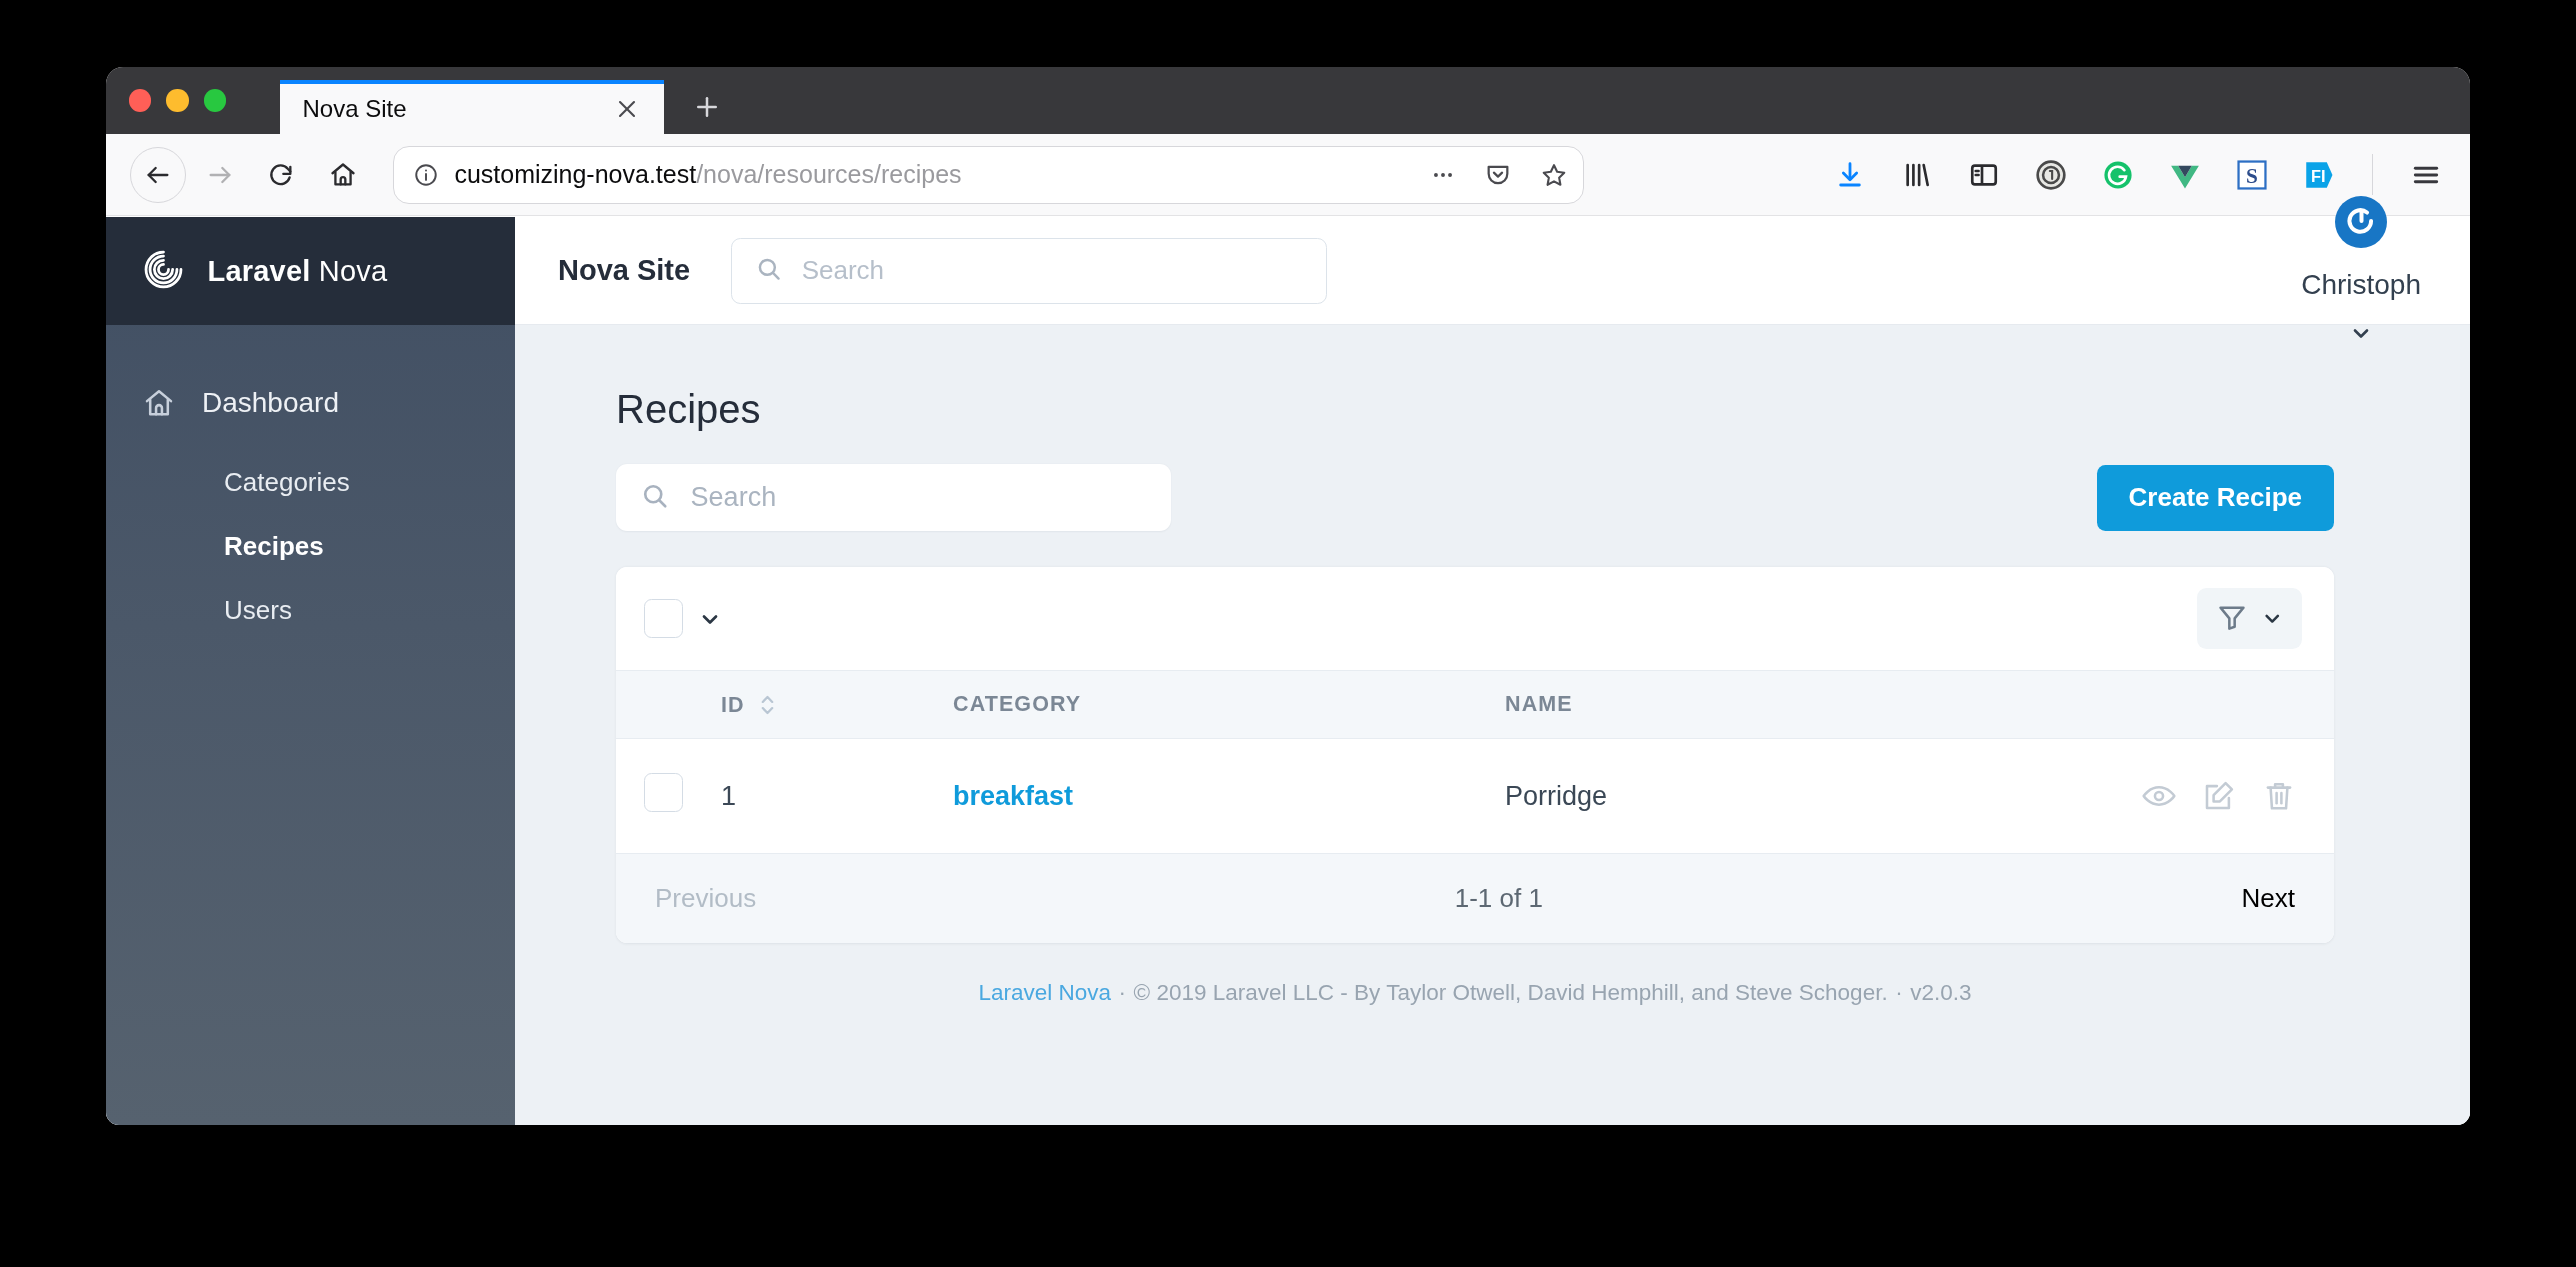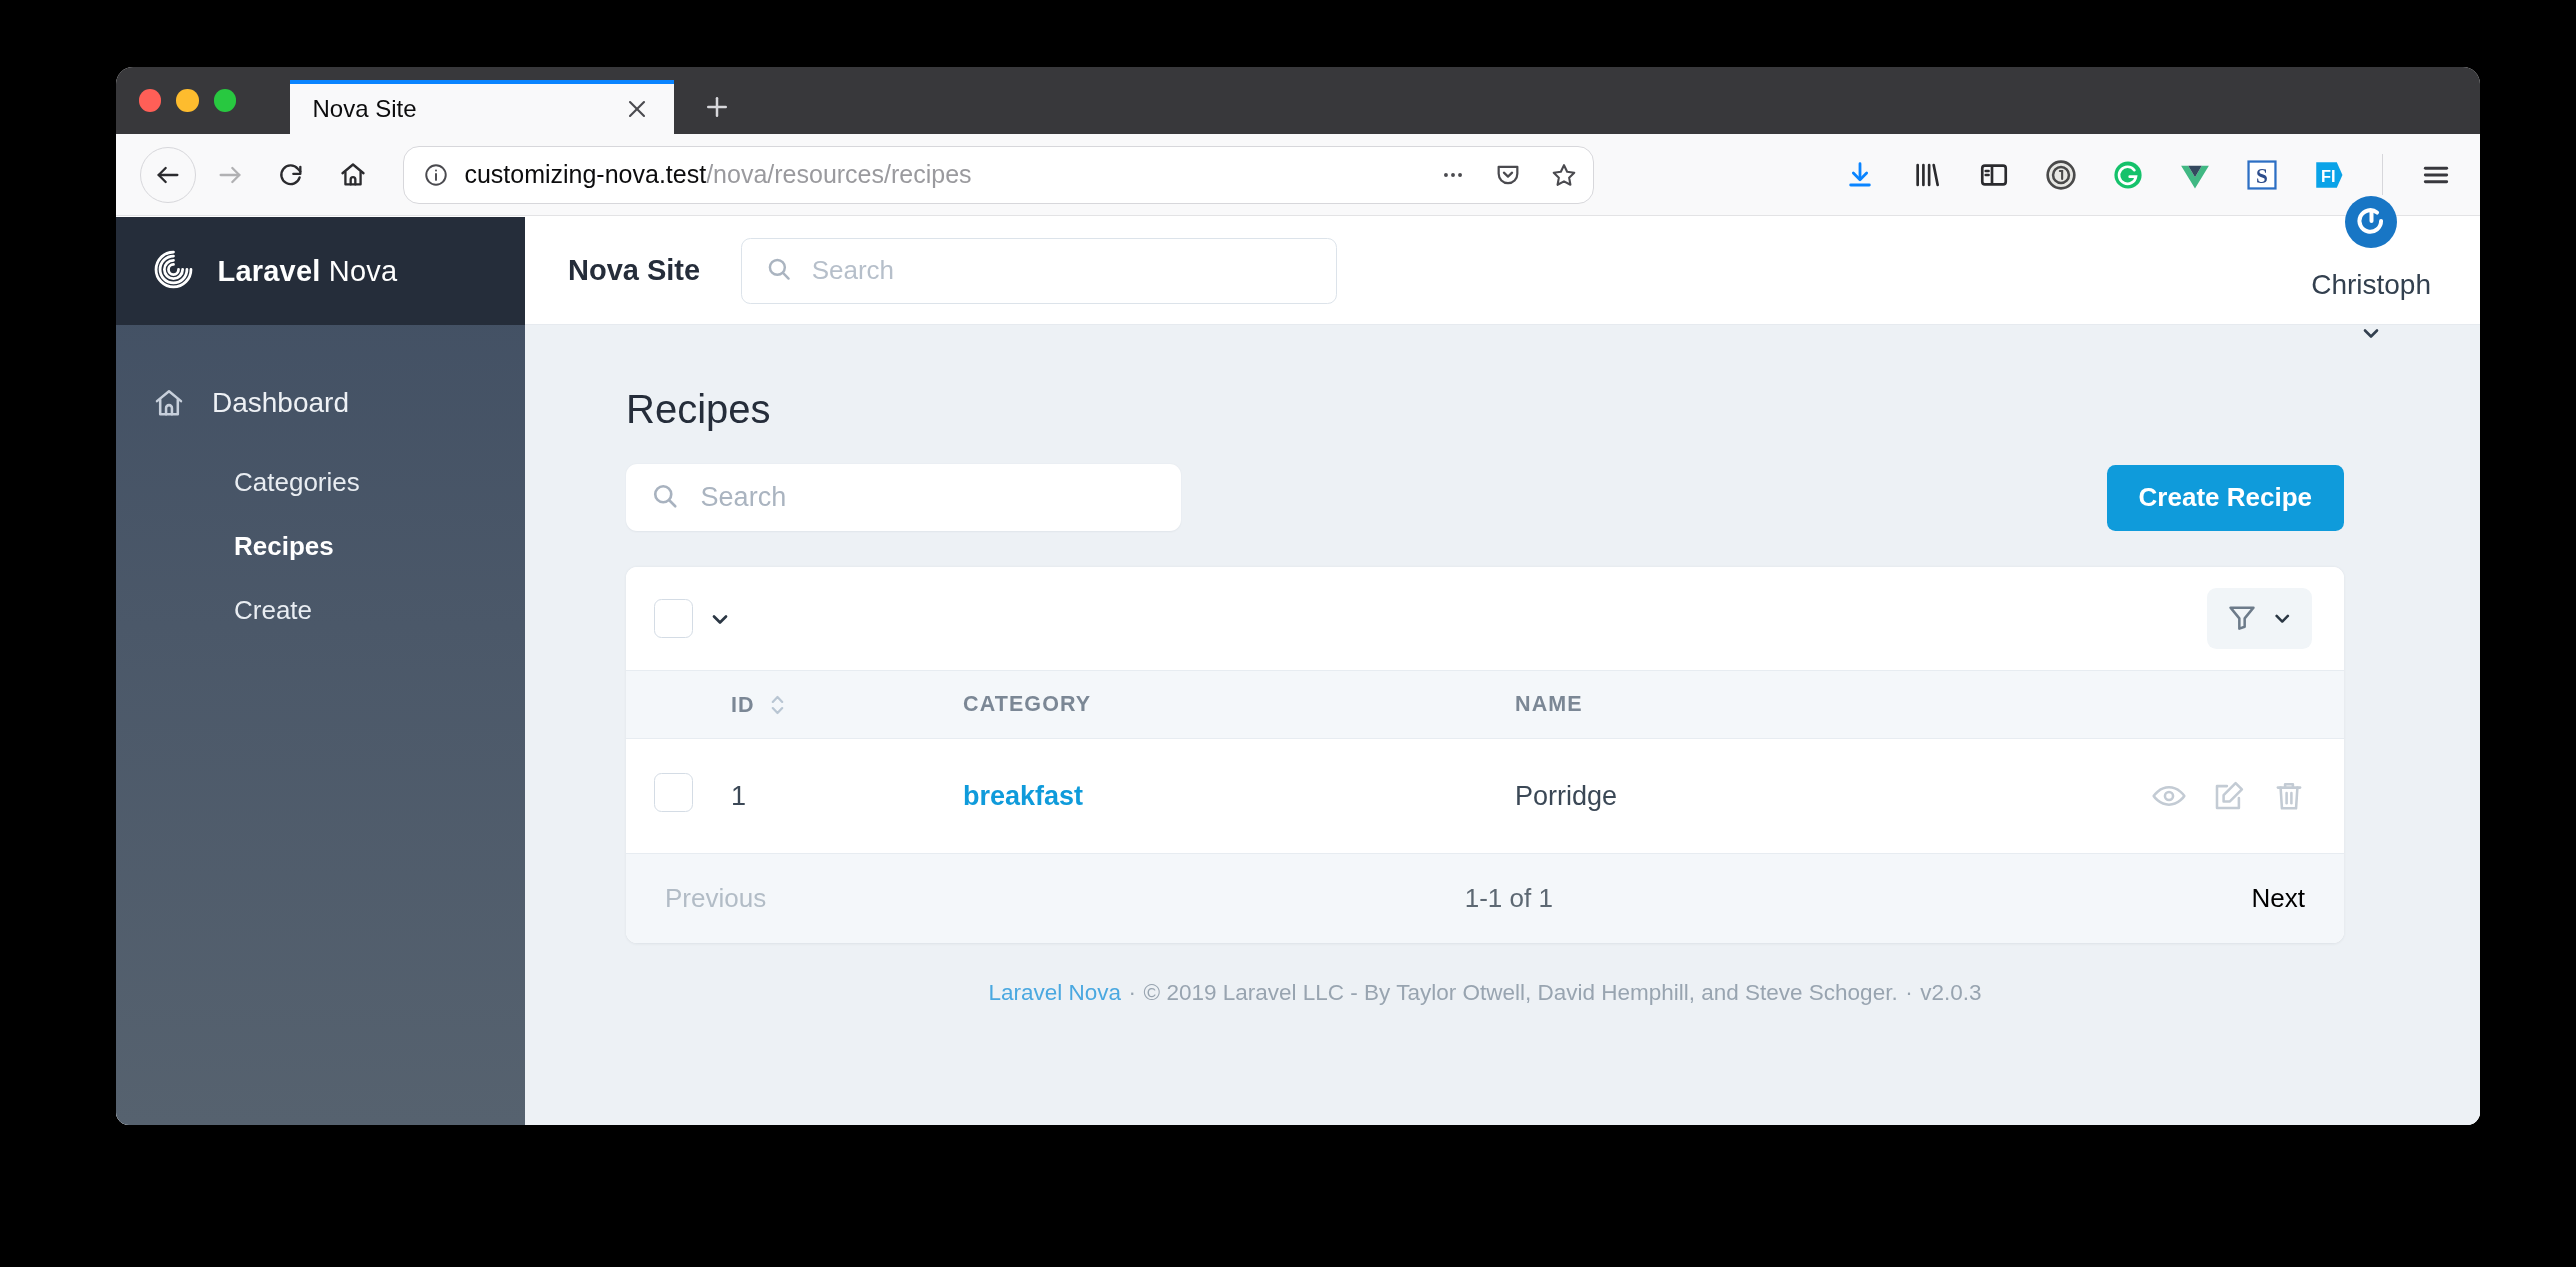--- a/index.html
+++ b/index.html
@@ -25,21 +25,20 @@
   #browser-window {
     position: absolute;
     left: 106px;
     top: 67px;
     width: 2364px;
     height: 1058px;
     border-radius: 17px 17px 13px 13px;
     overflow: hidden;
     background: #ffffff;
     box-shadow: 0 22.5px 66px rgba(0,0,0,0.55);
-    margin-left: 10px;
   }
 
   
   #tab-strip {
     height: 67px;
     background: #38383b;
     display: flex;
     align-items: flex-end;
     padding-left: 22.5px;
     position: relative;
@@ -557,21 +556,21 @@
         </div>
 
 
         <div class="nav-sub" style="margin-top:13px">
           <span>Categories</span>
         </div>
         <div class="nav-sub active">
           <span>Recipes</span>
         </div>
         <div class="nav-sub">
-          <span>Create</span>
+          <span>Users</span>
         </div>
       </div>
     </div>
 
     <div id="content">
 
       <div id="nova-header">
         <div id="site-name">Nova Site</div>
 
         <div id="global-search">

